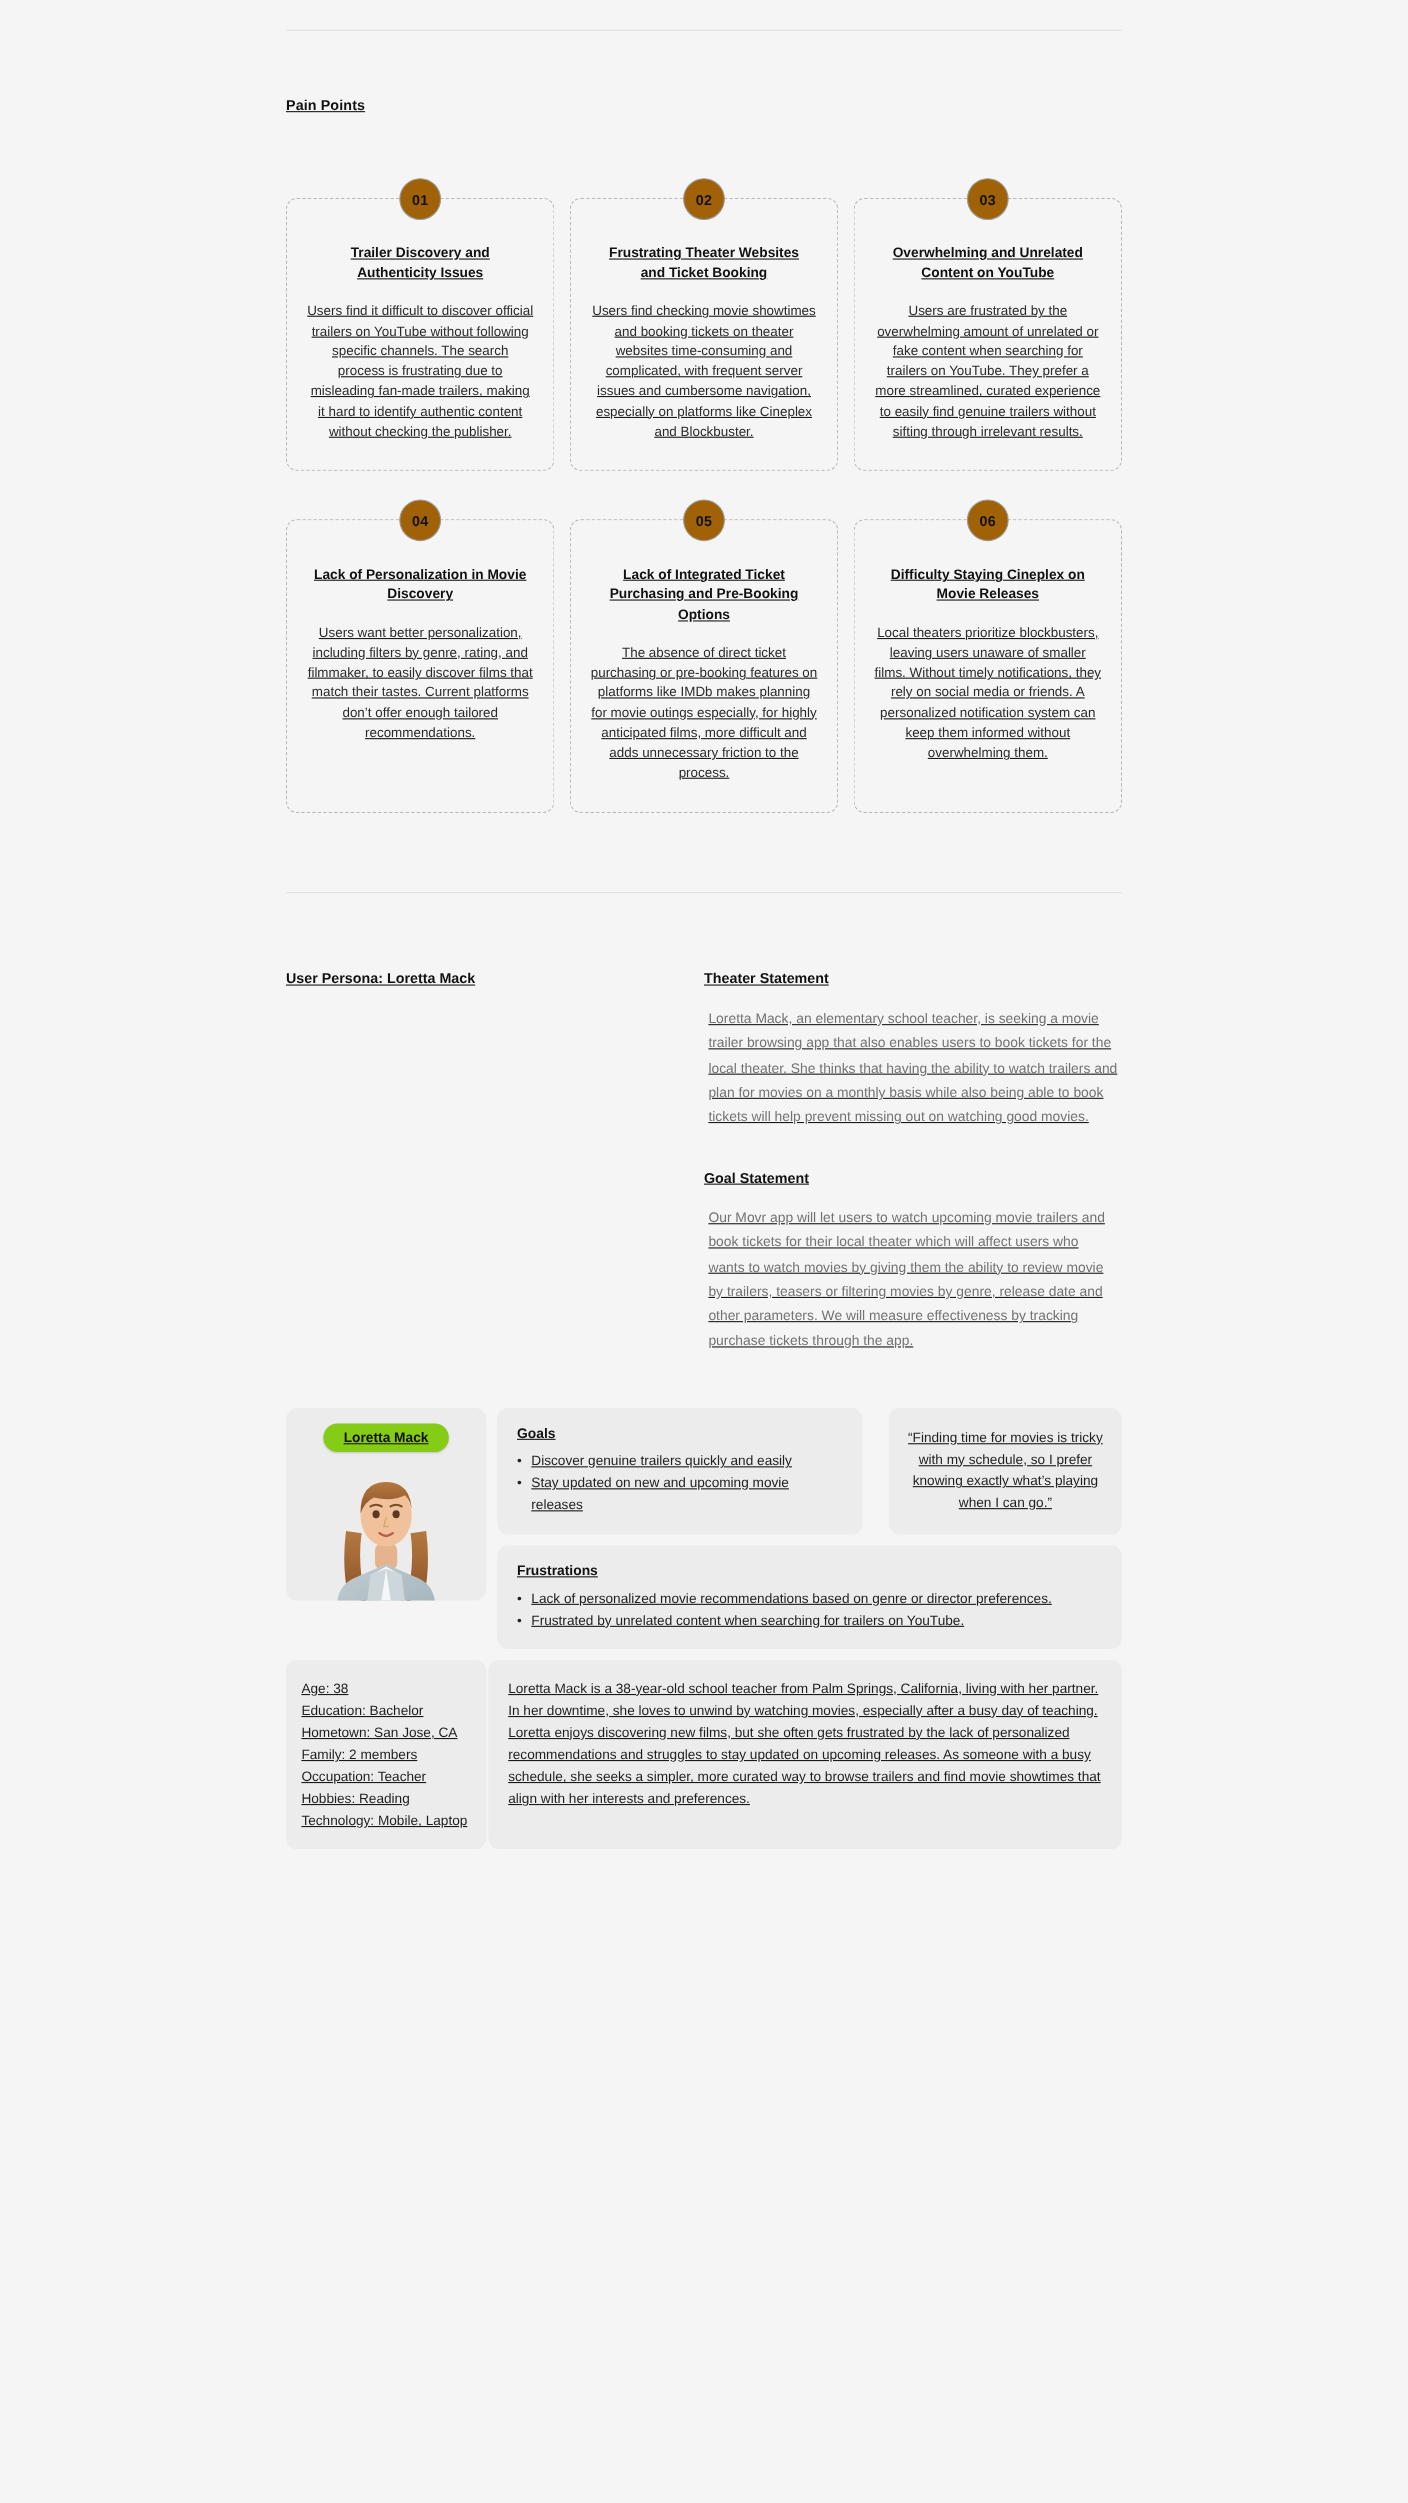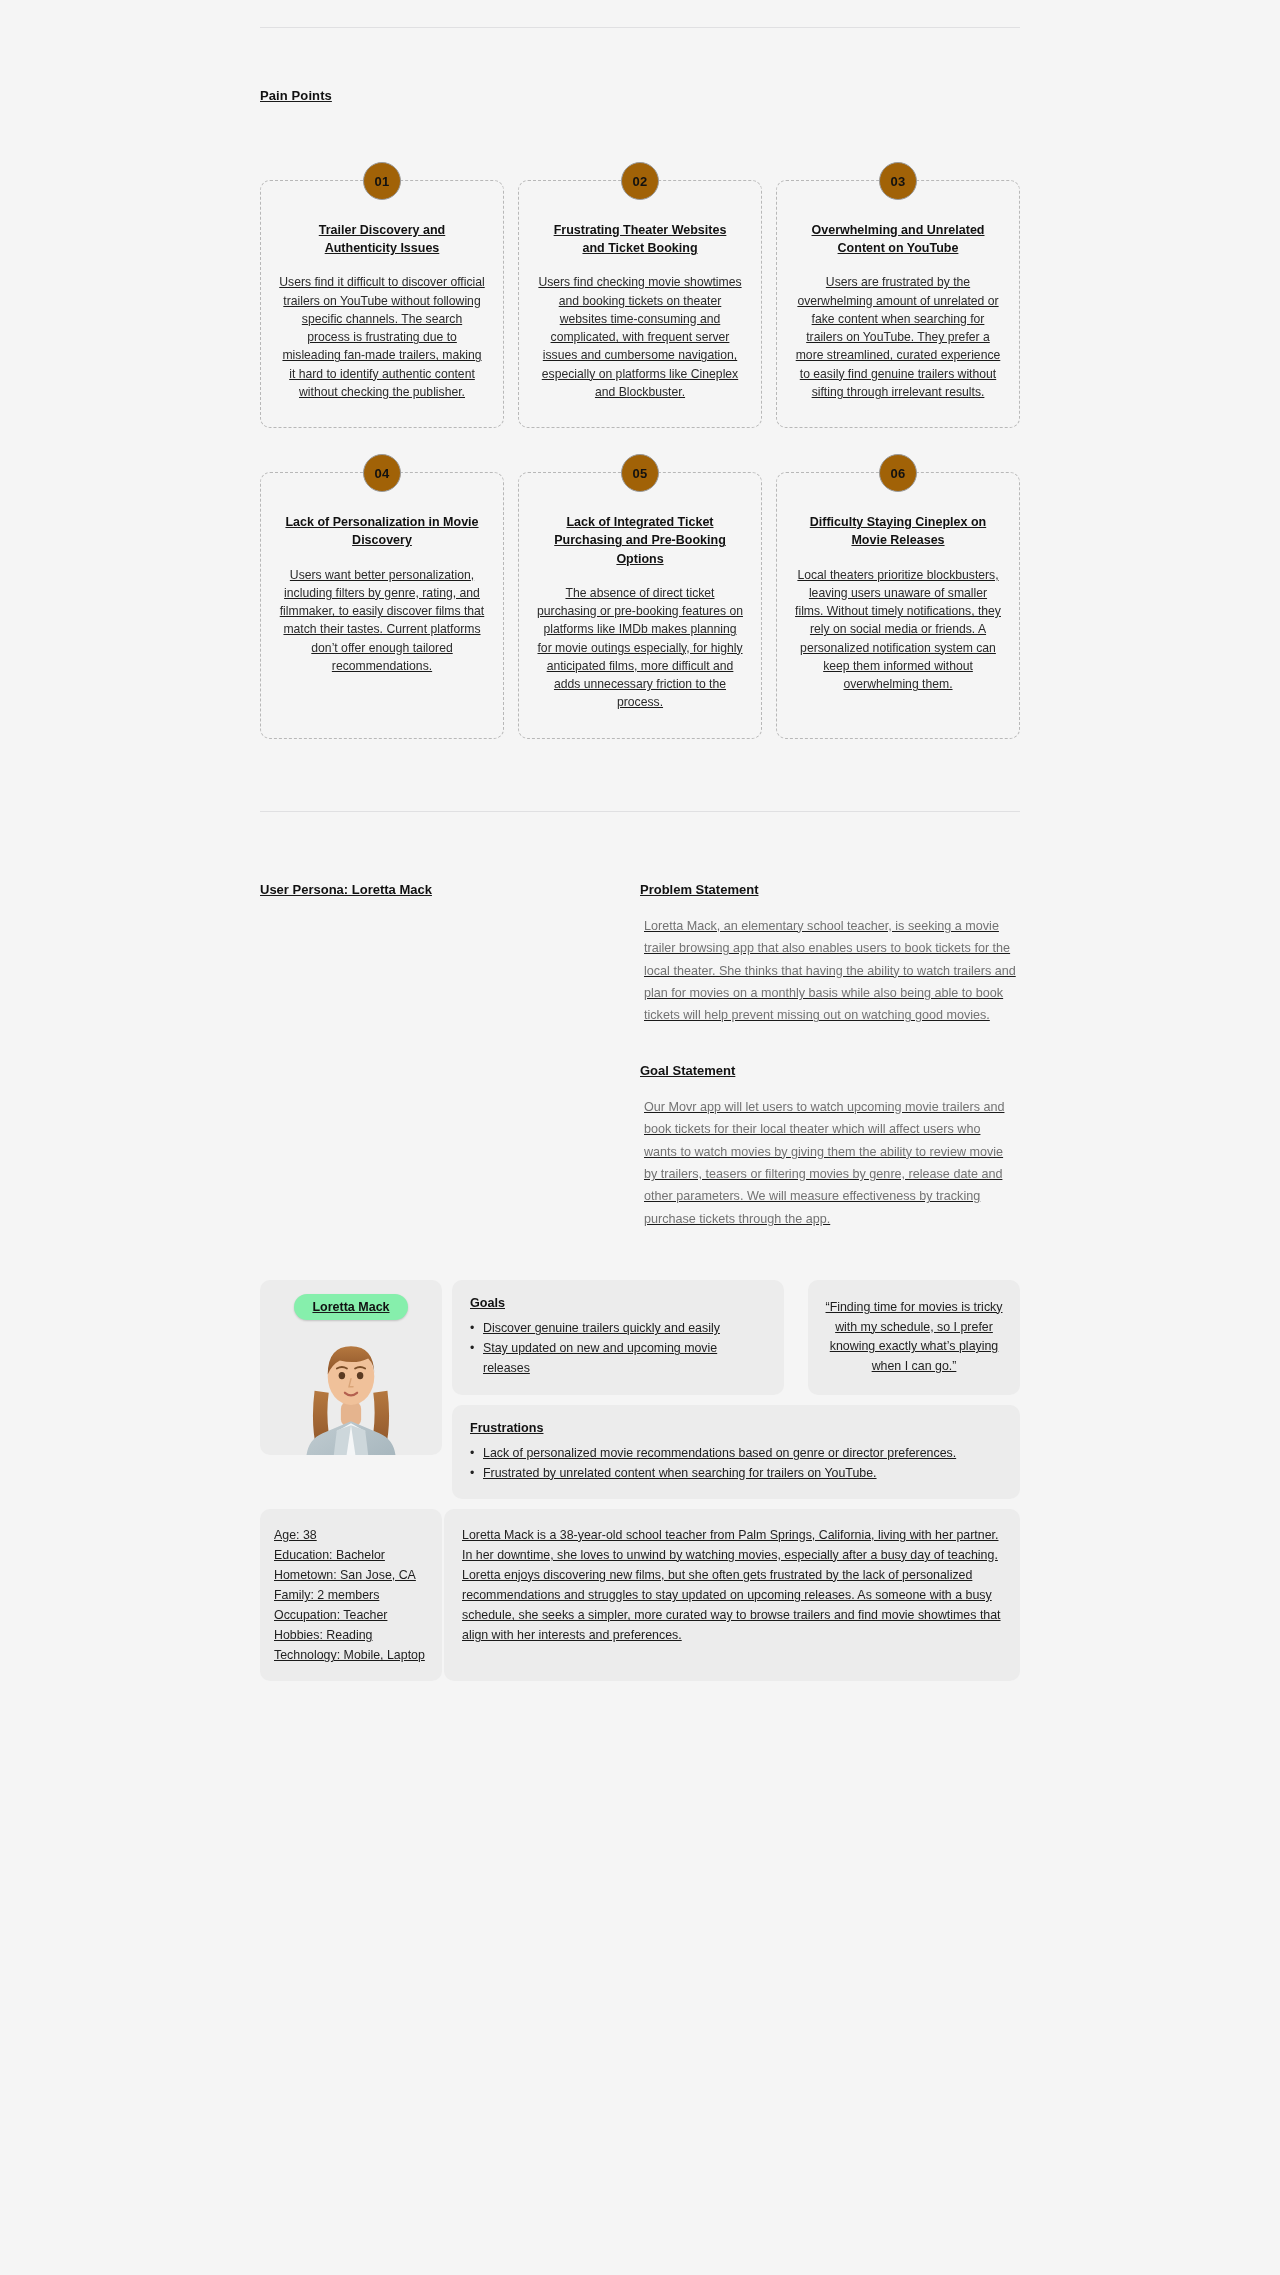--- a/index.html
+++ b/index.html
@@ -124,21 +124,21 @@
     border-radius: 10px;
     padding: 14px 10px 0 10px;
     display: flex;
     flex-direction: column;
     align-items: center;
     height: 175px;
     overflow: hidden;
     position: relative;
   }
   .name-pill {
-    background: #86efac;
+    background: #84cc16;
     border-radius: 20px;
     padding: 6px 18px;
     font-size: 12.5px;
     font-weight: 700;
     color: #111;
     white-space: nowrap;
     box-shadow: 0 1px 2px rgba(0,0,0,0.18);
     position: relative;
     z-index: 2;
   }
@@ -282,21 +282,21 @@
 
   <div class="inner">
 
     <div class="persona-section">
 
       <div class="persona-head">
         <div class="persona-head-left">
           <h2 class="block-title">User Persona: Loretta Mack</h2>
         </div>
         <div class="persona-head-right">
-          <h3 class="block-title">Problem Statement</h3>
+          <h3 class="block-title">Theater Statement</h3>
           <p class="block-body">Loretta Mack, an elementary school teacher, is seeking a movie trailer browsing app that also enables users to book tickets for the local theater. She thinks that having the ability to watch trailers and plan for movies on a monthly basis while also being able to book tickets will help prevent missing out on watching good movies.</p>
 
           <div class="goal-block">
             <h3 class="block-title">Goal Statement</h3>
             <p class="block-body">Our Movr app will let users to watch upcoming movie trailers and book tickets for their local theater which will affect users who wants to watch movies by giving them the ability to review movie by trailers, teasers  or filtering movies by genre, release date and other parameters. We will measure effectiveness by tracking purchase tickets through the app.</p>
           </div>
         </div>
       </div>
 
       <div class="persona-cards">

